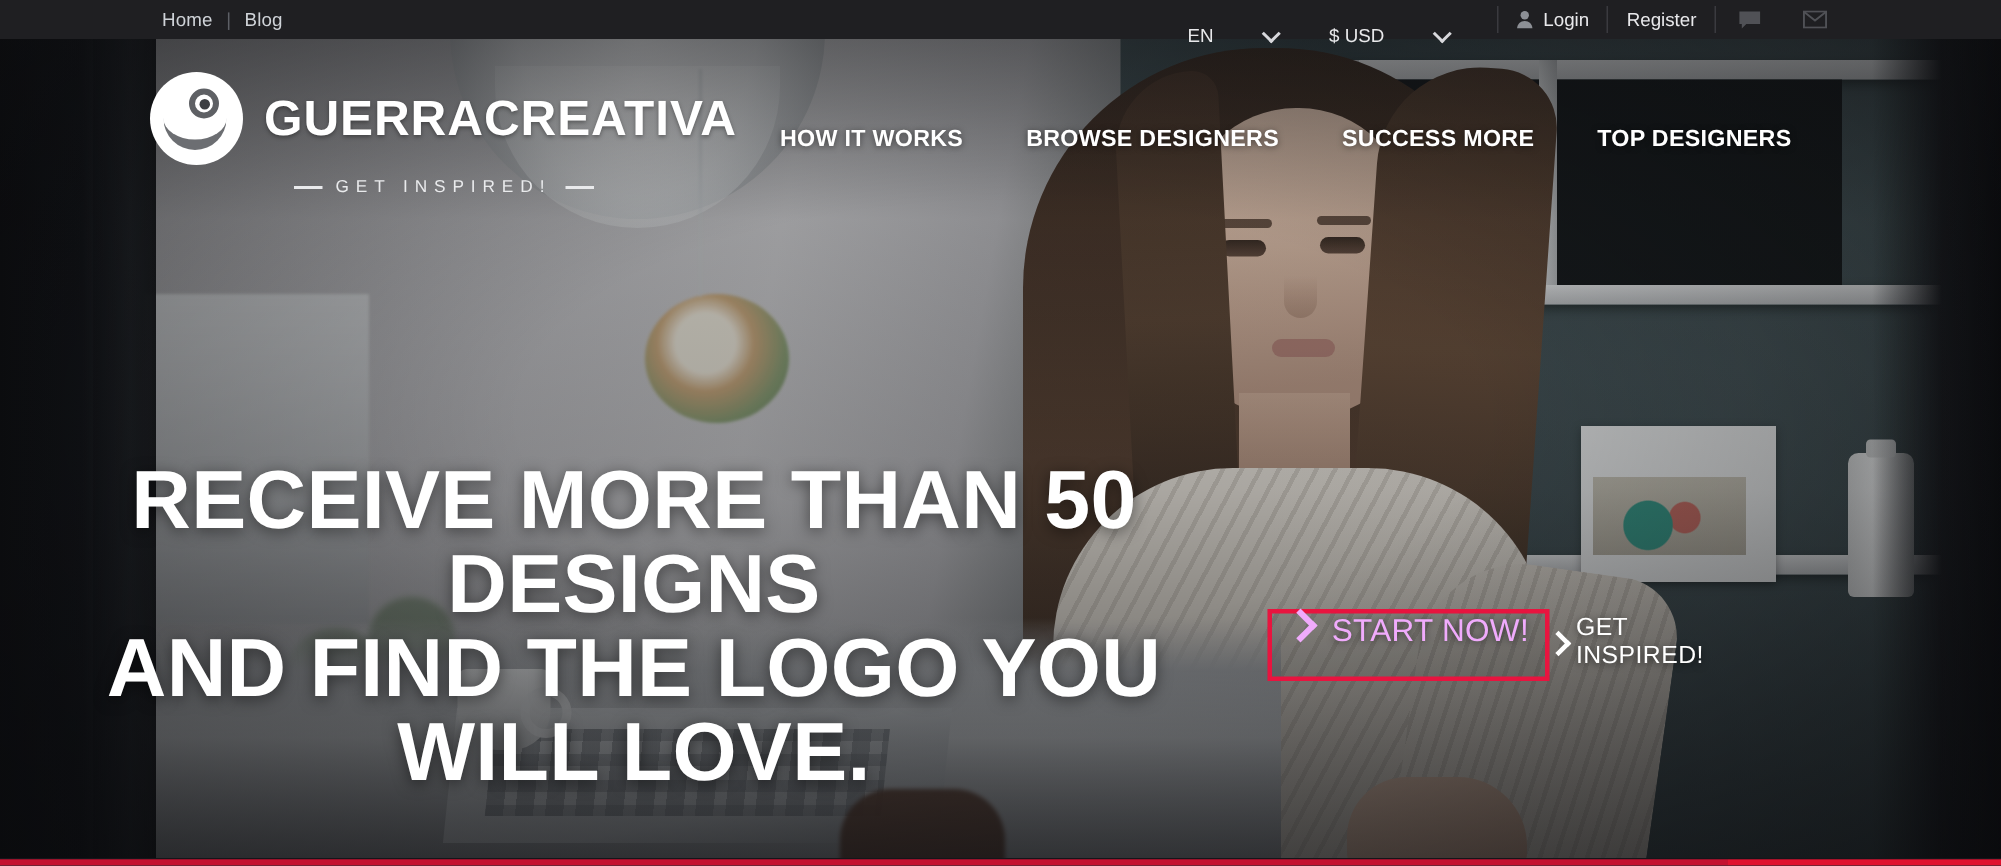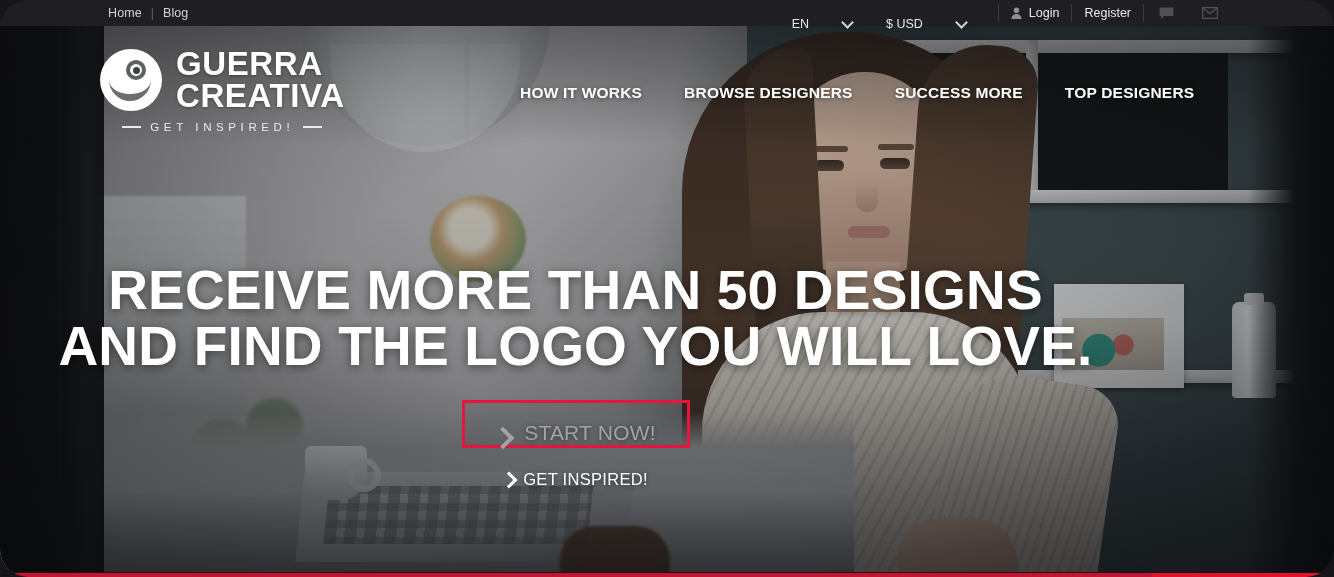--- a/index.html
+++ b/index.html
@@ -3,21 +3,21 @@
 <meta charset="utf-8">
 <title>Guerra Creativa</title>
 <style>
   * { margin:0; padding:0; box-sizing:border-box; }
   html,body {
     width:1334px; height:577px; overflow:hidden;
     background:#15151a;
     font-family:"Liberation Sans", sans-serif;
     -webkit-font-smoothing:antialiased;
   }
-  .page { position:relative; width:1334px; height:577px; overflow:hidden;border-radius:28px; }
+  .page { position:relative; width:1334px; height:577px; overflow:hidden; }
 
   
   .topbar{
     position:absolute; top:0; left:0; width:1334px; height:26px;
     background:#1f1f22; z-index:40;
     display:flex; align-items:center;
   }
   .topbar-left{ display:flex; align-items:center; margin-left:108px; }
   .tb-link{
     color:#cfd3d8; font-size:12.5px; letter-spacing:.1px;
@@ -297,21 +297,21 @@
     border-radius:50%; border:4px solid #5e6064;
   }
   .logo-mark .eye-dot{
     position:absolute; left:33px; top:18px; width:7px; height:7px;
     border-radius:50%; background:#3d3f43;
   }
   .logo-mark .smile{
     position:absolute; left:9px; top:26px; width:42px; height:26px;
     border-bottom:7px solid #6c6e72; border-radius:0 0 40px 40px;
   }
-  .logo-words{ display:flex; flex-direction:column; }
+  .logo-words{ display:flex; }
   .logo-l1,.logo-l2{
     color:#fff; font-weight:700; font-size:33px; line-height:32px;
     letter-spacing:.6px; font-stretch:condensed;
     text-shadow:0 1px 3px rgba(0,0,0,.35);
   }
   .logo-tag{
     display:flex; align-items:center; gap:9px; margin-top:9px;
   }
   .logo-tag .dash{ width:19px; height:2px; background:#e9eaec; }
   .logo-tag .txt{
@@ -323,40 +323,40 @@
   }
   .nav a{
     color:#fff; font-size:15.5px; font-weight:700; letter-spacing:.2px;
     text-decoration:none; cursor:pointer; white-space:nowrap;
     text-shadow:0 1px 4px rgba(0,0,0,.5);
   }
 
   
   .hero-copy{
     position:absolute; left:0; top:26px; width:1151px; height:546px; z-index:25;
-    display:flex; flex-direction:column; align-items:center;
+    display:flex; flex-direction:row; align-items:center;
     padding-top:236px; pointer-events:none;
   }
   .hero-copy > *{ pointer-events:auto; }
   .headline{
     color:#fff; text-align:center; font-weight:700;
     font-size:55px; line-height:56px; letter-spacing:.2px;
     font-stretch:condensed;
     text-shadow:0 2px 10px rgba(0,0,0,.5);
   }
   .subhead{
     color:#f2f3f4; text-align:center; font-size:21px; font-weight:400;
     margin-top:21px; letter-spacing:.1px;
     text-shadow:0 1px 7px rgba(0,0,0,.6);
   }
   .btn-start{
-    display:flex; align-items:flex-end; justify-content:center; gap:14px;
+    display:flex; align-items:flex-start; justify-content:center; gap:14px;
     margin-top:26px; width:228px; height:48px;
     border:3px solid #e8143f; background:rgba(0,0,0,.06);
-    color:#a3a3a3; font-size:21px; letter-spacing:.2px; cursor:pointer;
+    color:#f0abfc; font-size:21px; letter-spacing:.2px; cursor:pointer;
     text-shadow:0 1px 5px rgba(0,0,0,.5);
   }
   .link-inspired{
     display:flex; align-items:center; gap:9px; margin-top:22px;
     color:#fff; font-size:16.5px; letter-spacing:.3px;
     text-decoration:none; cursor:pointer;
     text-shadow:0 1px 5px rgba(0,0,0,.6);
   }
   .arw{
     display:inline-block; width:11px; height:11px; position:relative;

